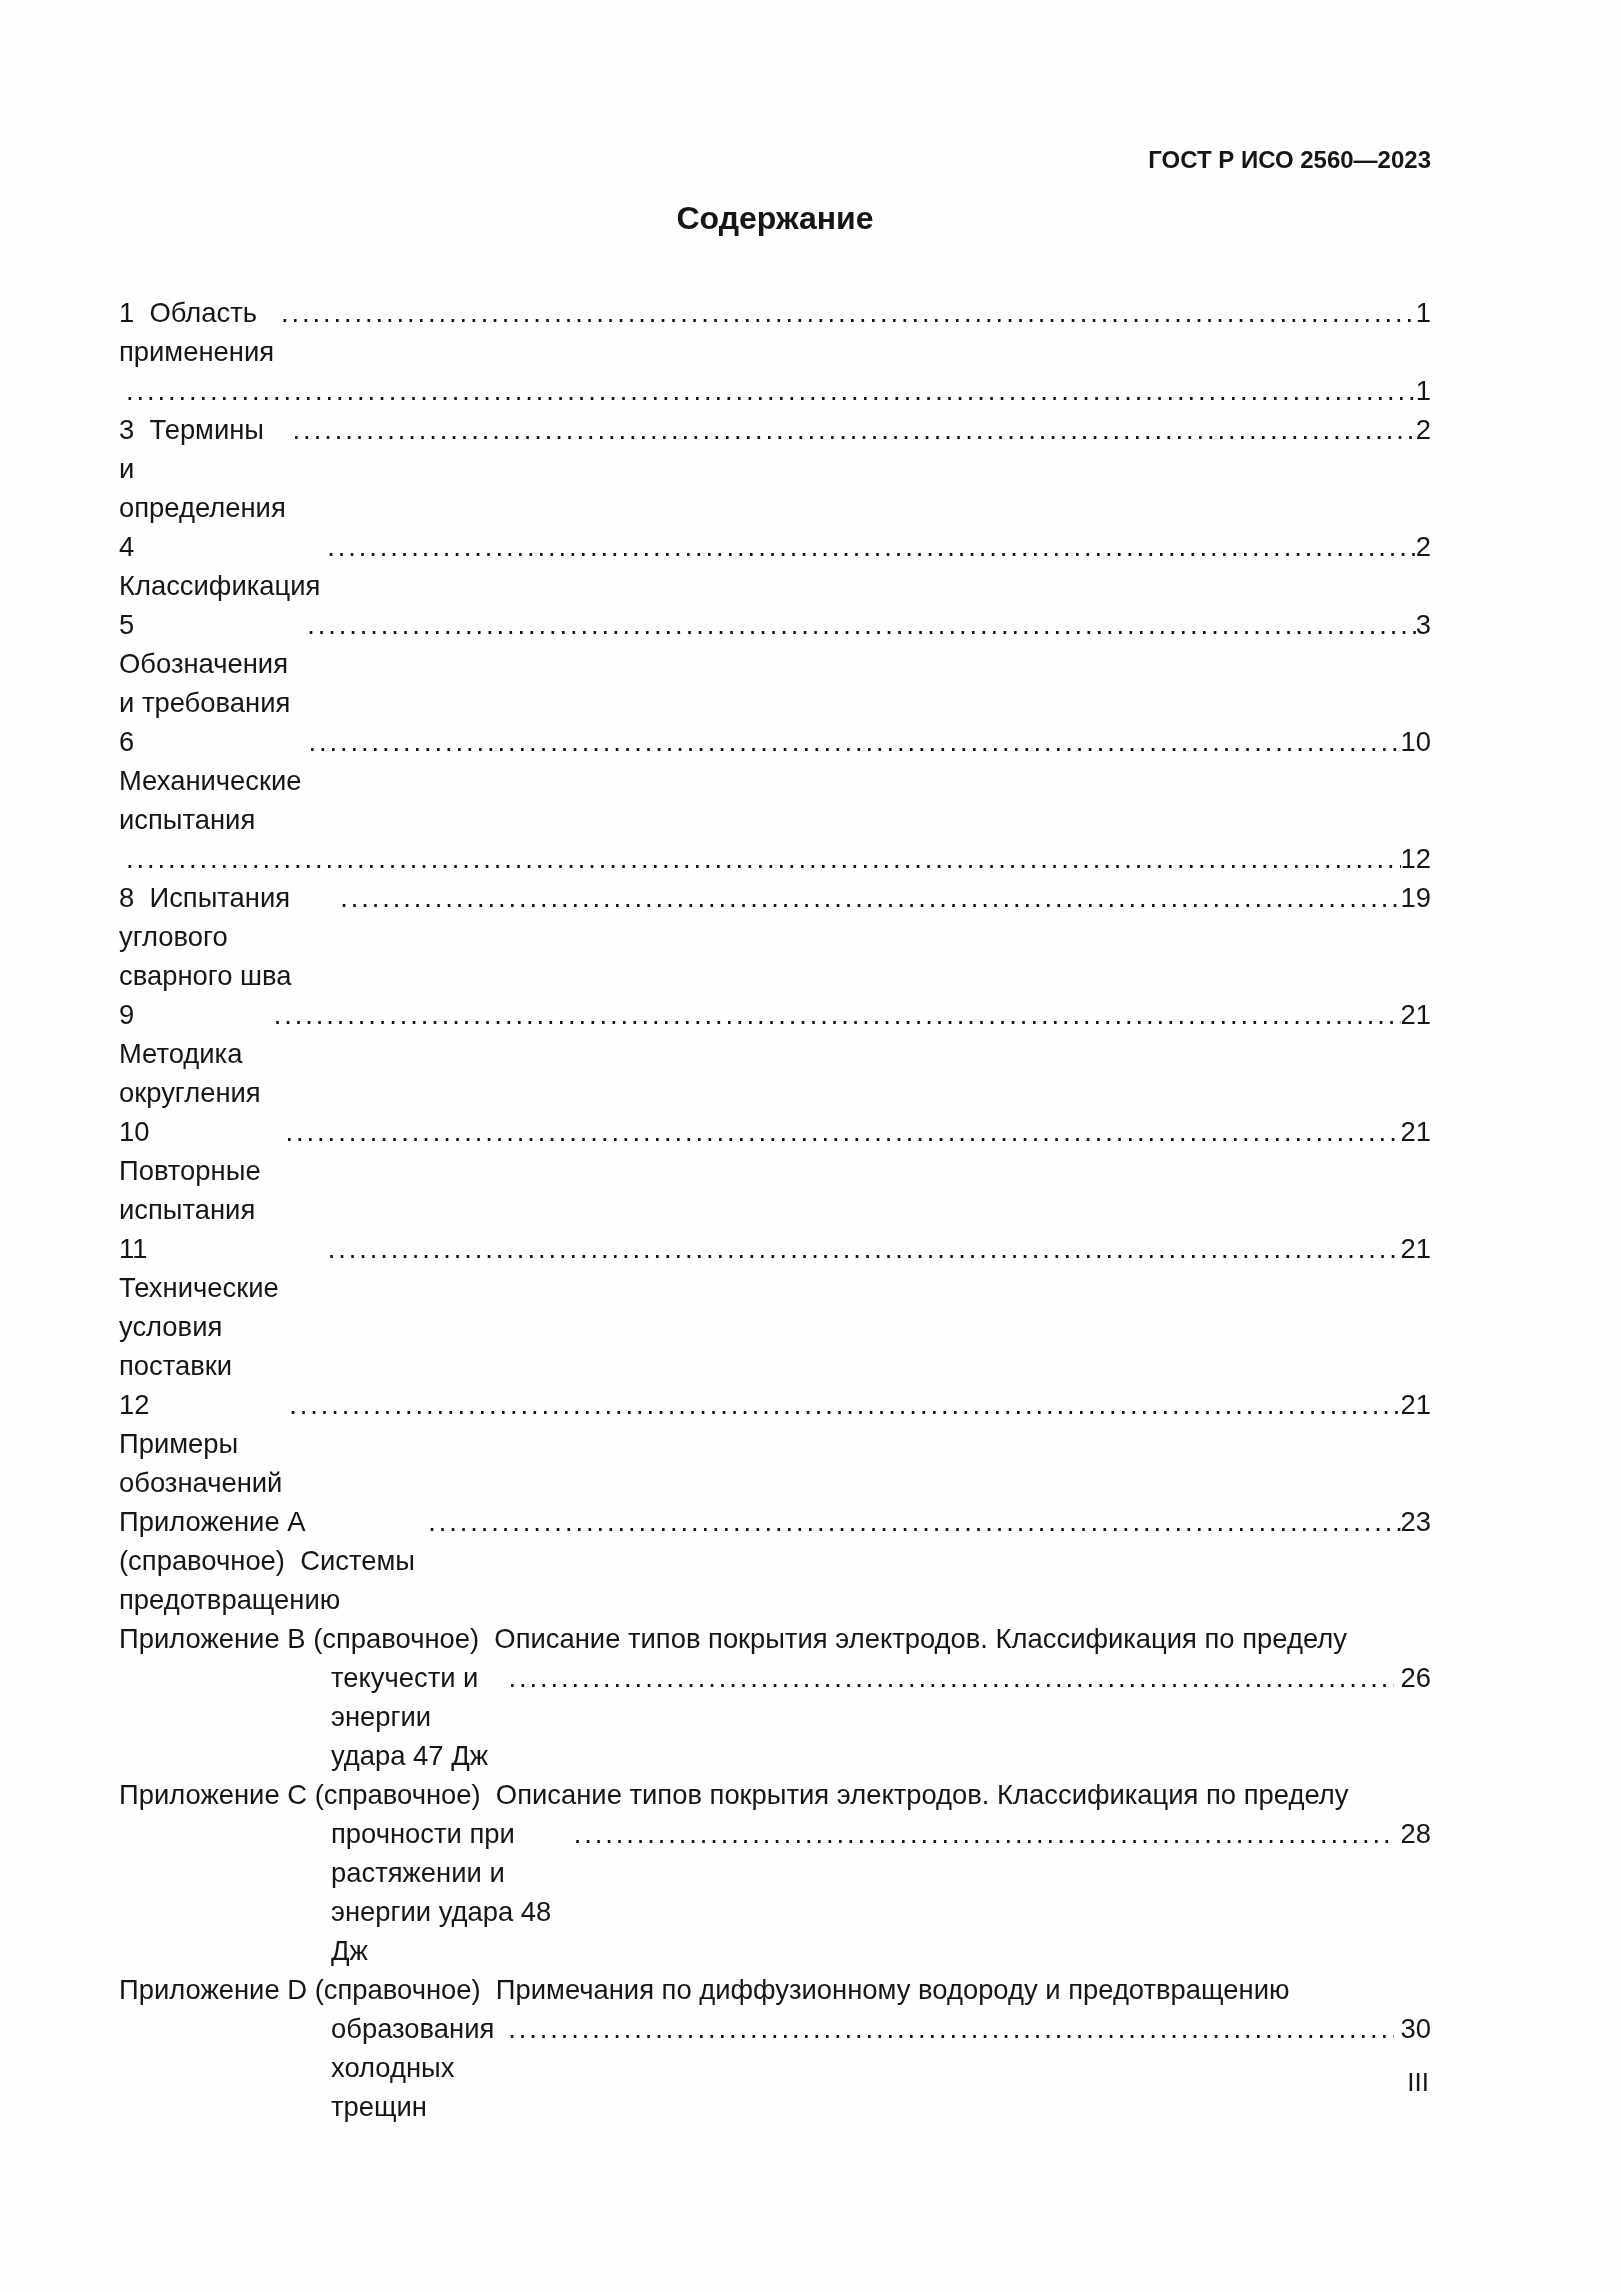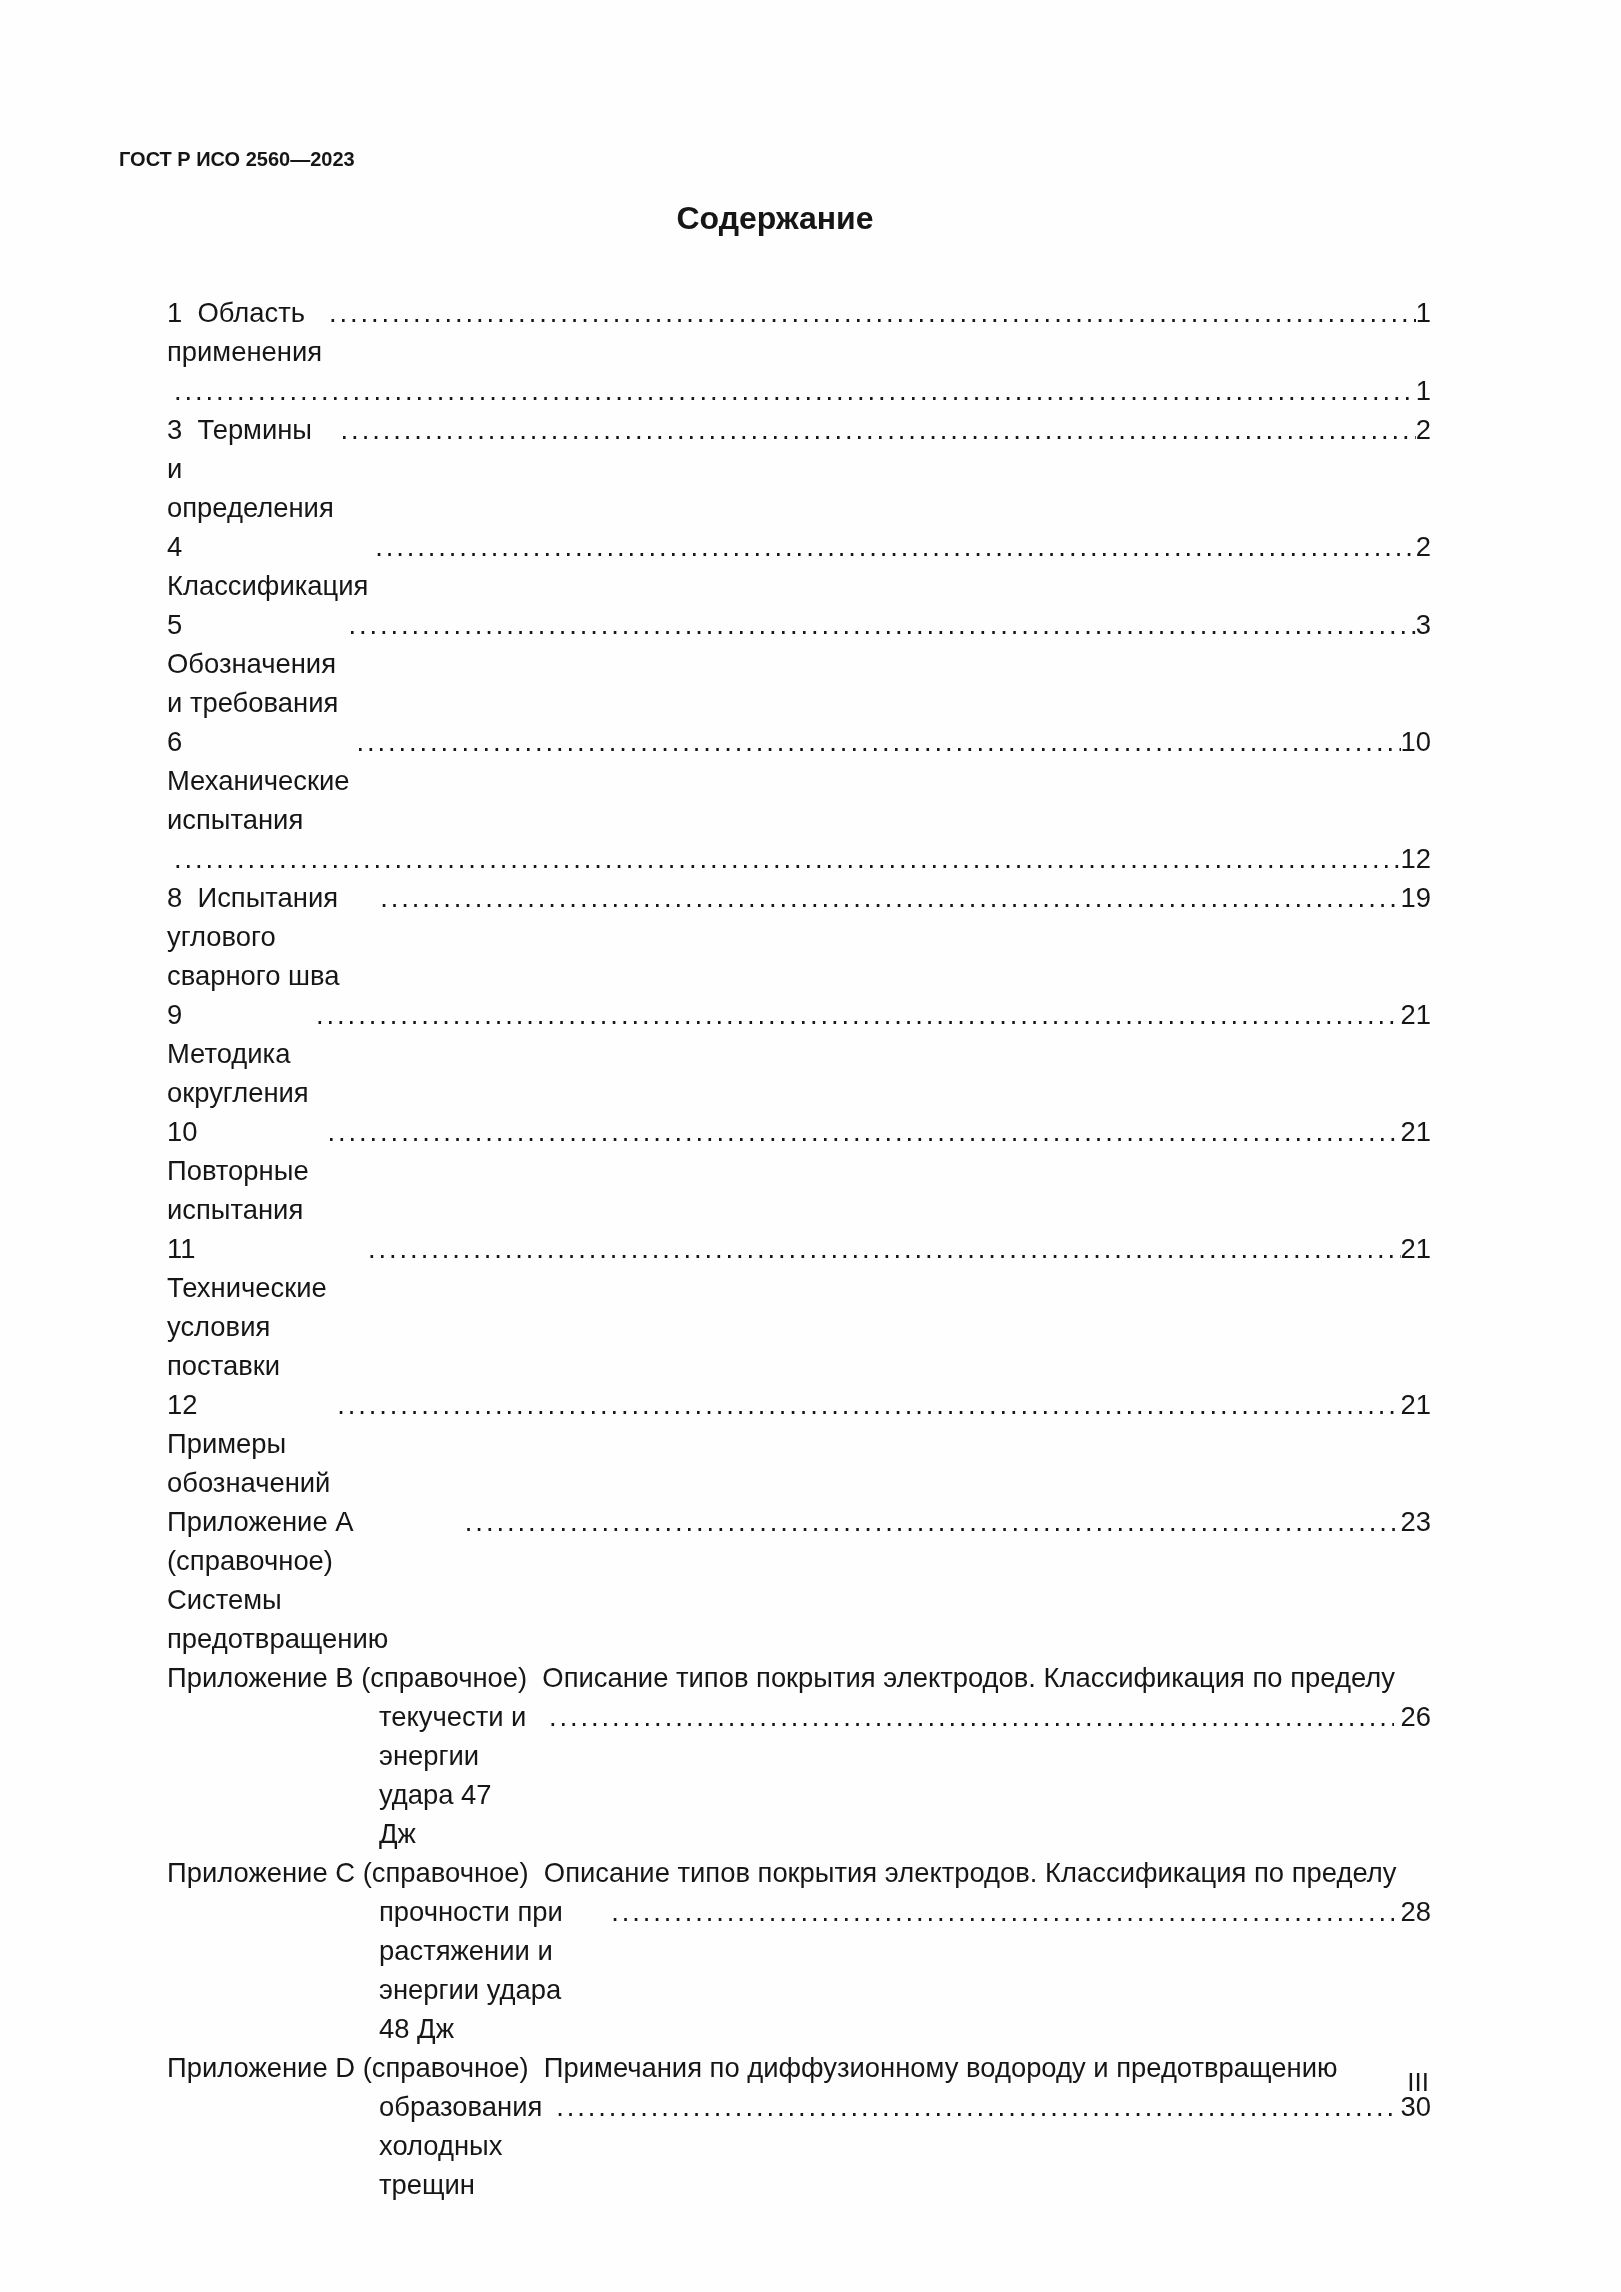--- a/index.html
+++ b/index.html
@@ -13,41 +13,41 @@
     overflow: hidden;
   }
   .page {
     position: absolute;
     inset: 0;
     padding: 143px 190px 0 119px;
     box-sizing: border-box;
     background: #fefefe;
   }
   .doc-header {
+    text-align: right;
     font-weight: bold;
-    font-size: 20px;
+    font-size: 24px;
     line-height: 33px;
   }
   .doc-title {
     text-align: center;
     font-weight: bold;
     font-size: 32px;
     line-height: 39px;
     margin-top: 23px;
   }
   .toc {
     margin-top: 55px;
     font-size: 27.4px;
   }
   .toc-entry { display: block; }
   .toc-line {
     display: flex;
     align-items: baseline;
     line-height: 39px;
-    margin-left: 48px;
   }
   .toc-line.cont { padding-left: 212px; gap: 7px; }
   .toc-text { white-space: pre-wrap; }
   .dots {
     flex: 1 1 auto;
     min-width: 0;
     overflow: hidden;
     white-space: nowrap;
     letter-spacing: 2.9px;
     padding-left: 6.9px;

